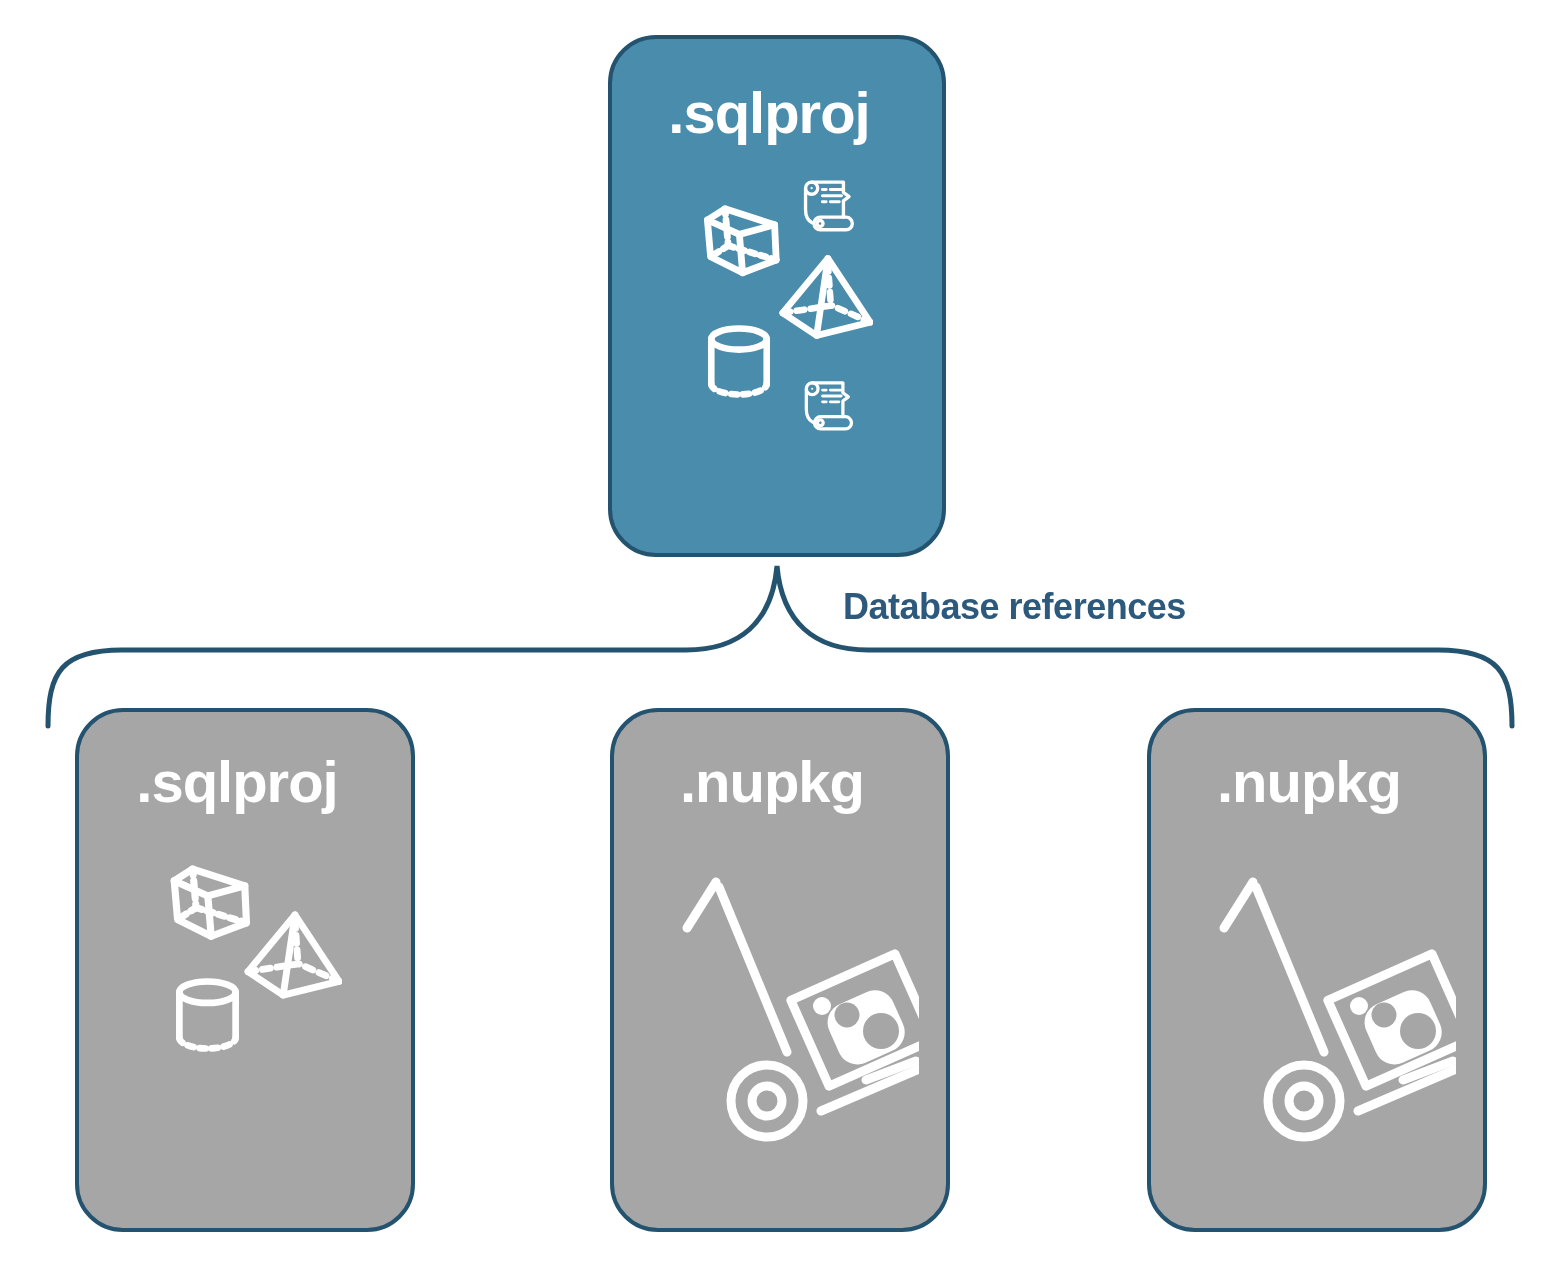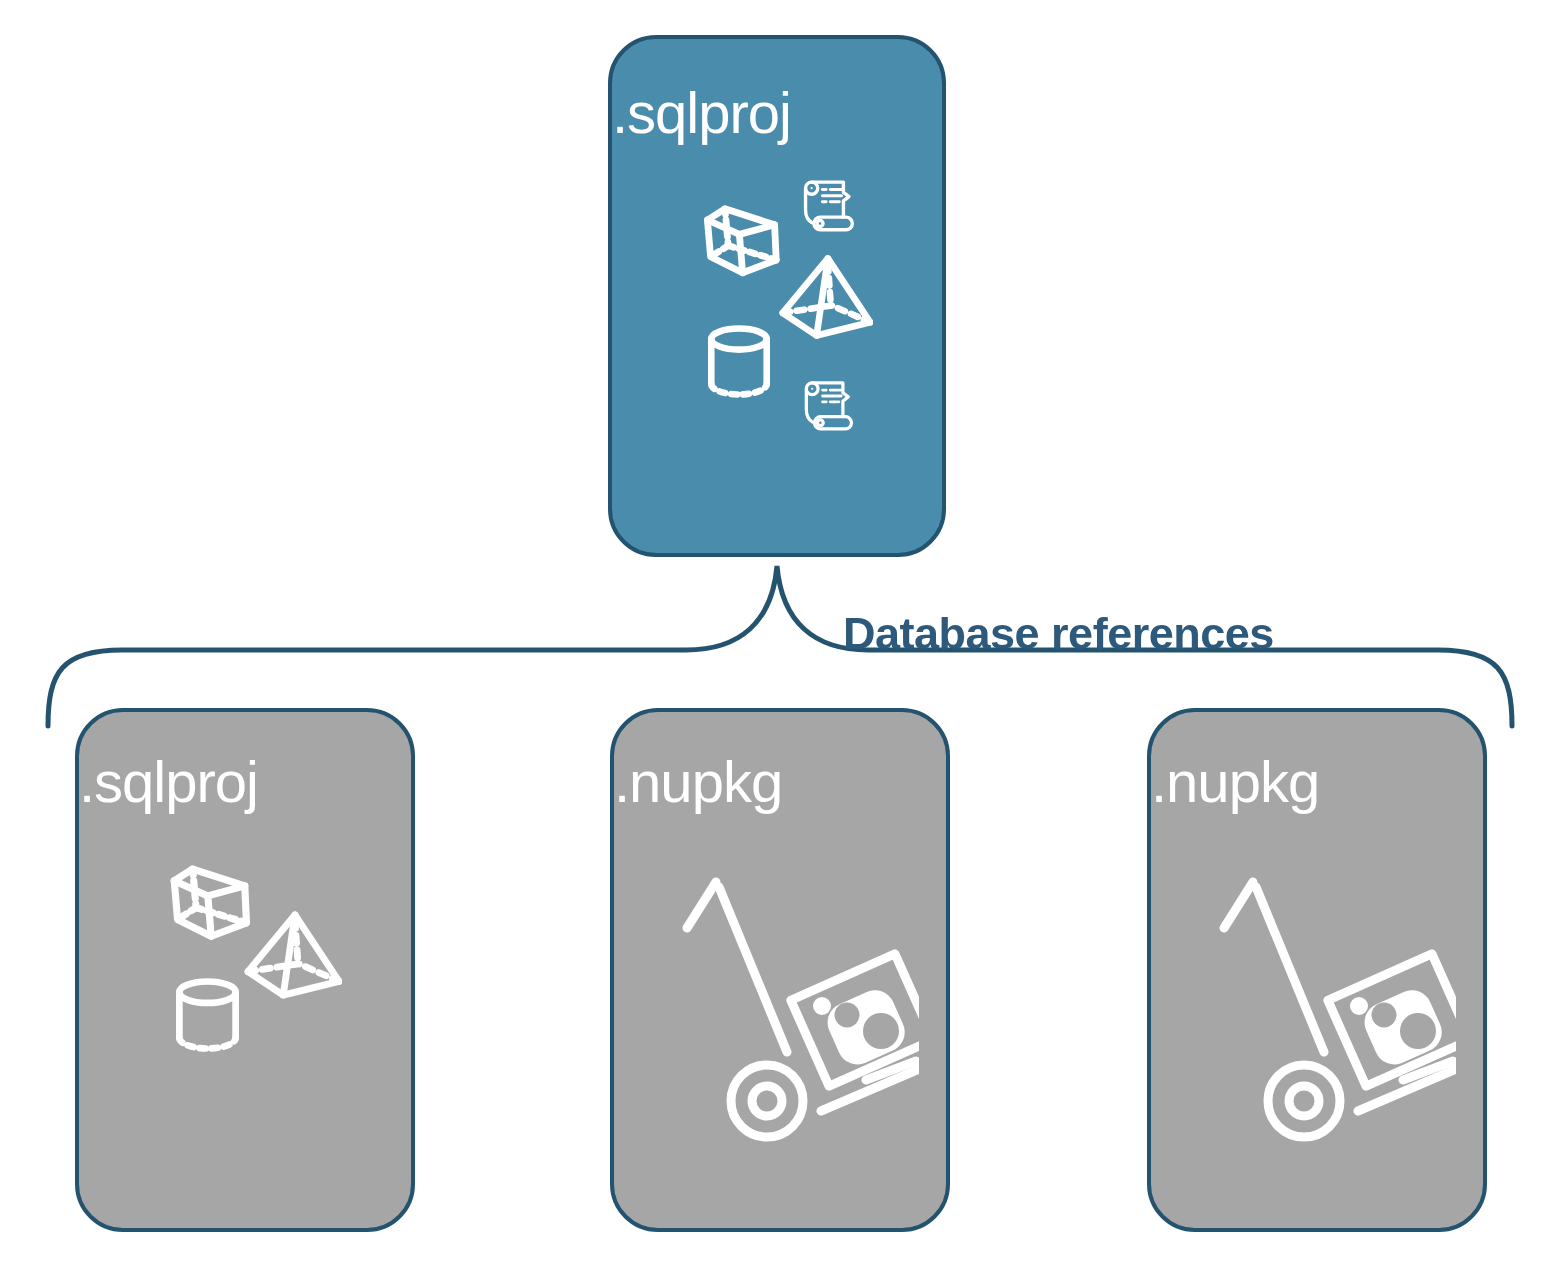--- a/index.html
+++ b/index.html
@@ -22,35 +22,35 @@
   }
   .node.child{
     width:340px;height:524px;top:708px;
     background:var(--child-fill,#A6A6A6);
   }
   .node.c1{left:75px;}
   .node.c2{left:610px;}
   .node.c3{left:1147px;}
   .node-title{
     position:absolute;left:0;right:16px;top:38px;
-    text-align:left;
+    text-align:center;
     color:var(--label-text,#ffffff);
-    font-size:58px;font-weight:normal;letter-spacing:-1px;
+    font-size:58px;font-weight:bold;letter-spacing:-1px;
     line-height:1.1;
   }
   .root .node-title{top:42px;}
   .icon{position:absolute;}
   .brace{
     position:absolute;left:0;top:0;width:1566px;height:1274px;
     pointer-events:none;
   }
   .connector-label{
-    position:absolute;left:843px;top:608px;width:470px;
+    position:absolute;left:843px;top:586px;width:470px;
     color:var(--annotation-text,#2D5A7C);
-    font-size:45px;font-weight:bold;letter-spacing:-0.5px;
+    font-size:36px;font-weight:bold;letter-spacing:-0.5px;
     white-space:nowrap;
   }
   .ic{stroke:var(--icon-stroke,#ffffff);fill:none;stroke-linejoin:round;stroke-linecap:round;}
 </style>
 </head>
 <body>
 
 <svg width="0" height="0" style="position:absolute" aria-hidden="true">
   <defs>
     <symbol id="icon-cube" viewBox="0 0 100 100">

